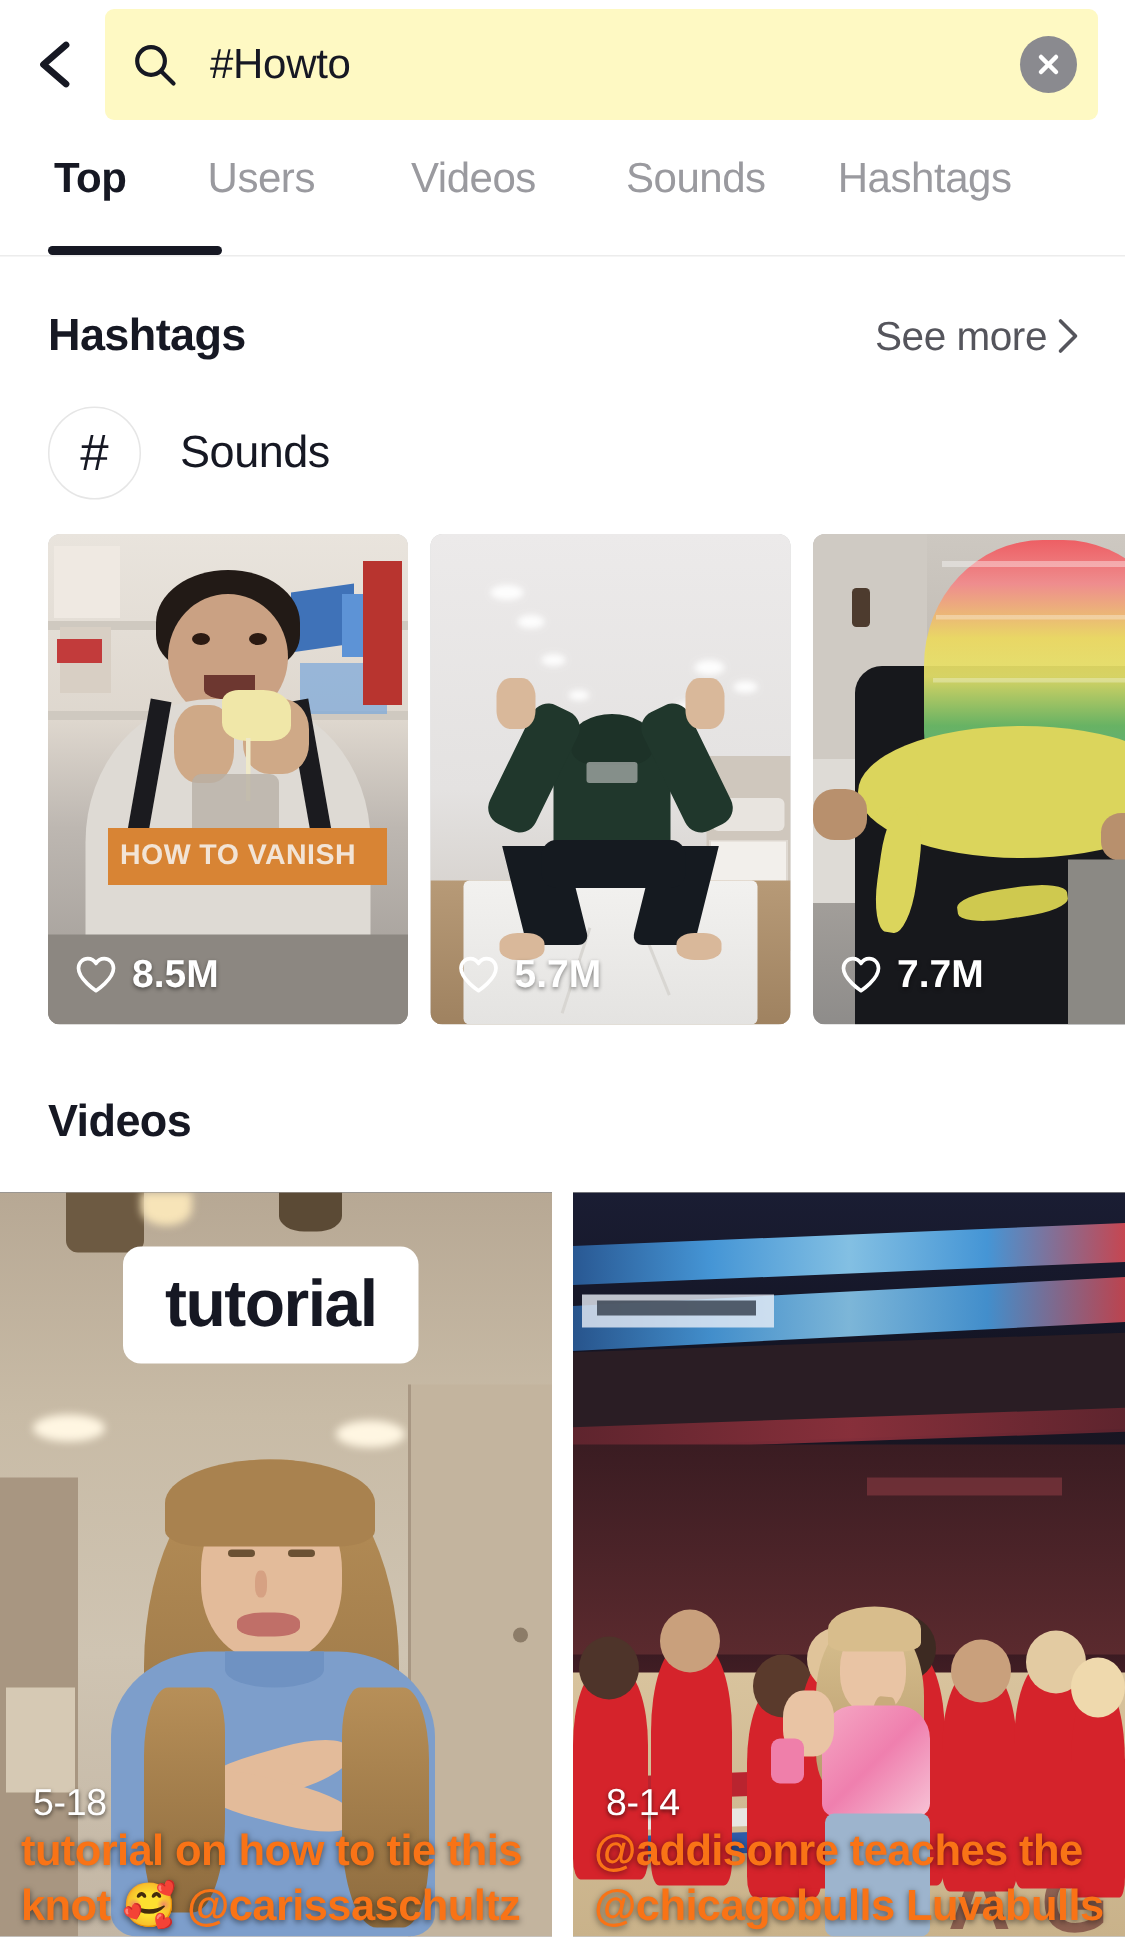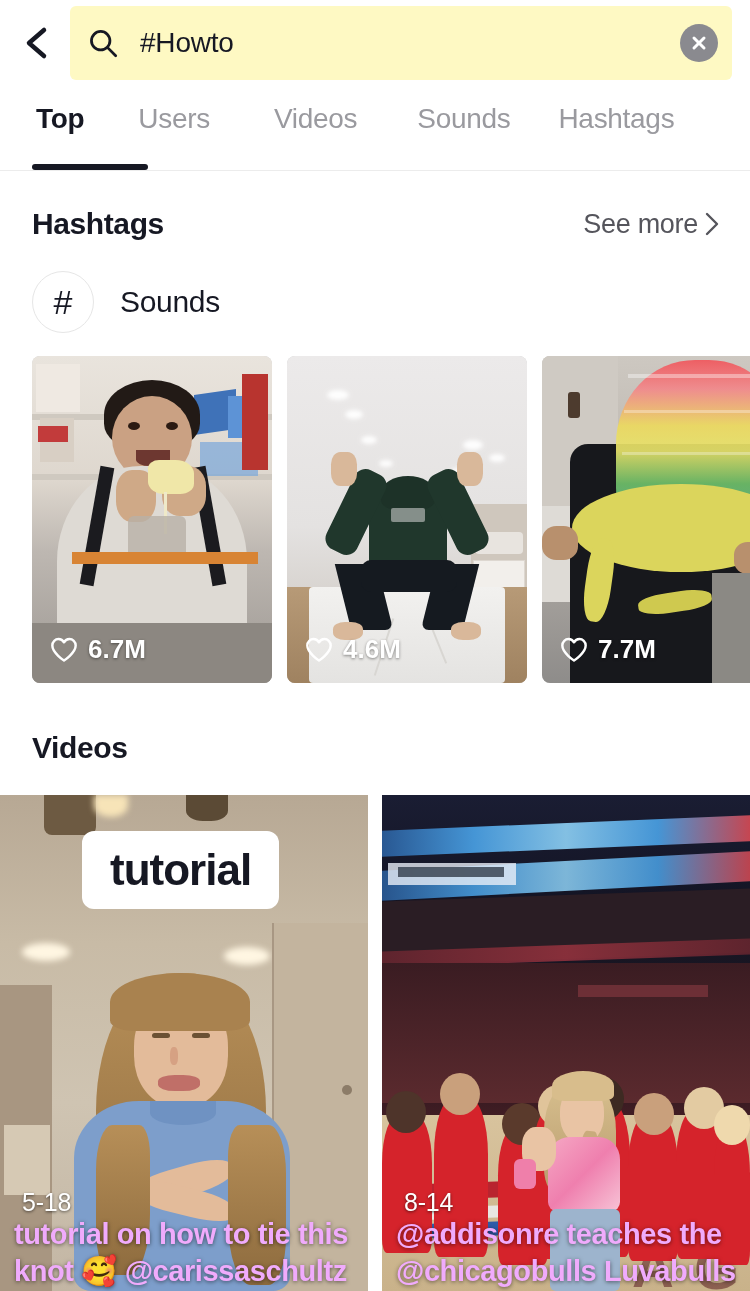--- a/index.html
+++ b/index.html
@@ -111,21 +111,21 @@
     background:#222;
   }
   .video-cell .scene{ position:absolute; inset:0; }
   .vdate{
     position:absolute; left:22px; bottom:74px;
     color:#fff; font-size:25px; letter-spacing:-.2px;
     text-shadow:0 1px 3px rgba(0,0,0,.6);
   }
   .vcaption{
     position:absolute; left:14px; right:8px; bottom:0;
-    color:#f0abfc; font-size:29px; font-weight:bold; line-height:1.3;
+    color:#f97316; font-size:29px; font-weight:bold; line-height:1.3;
     letter-spacing:-.4px;
     text-shadow:0 1px 4px rgba(0,0,0,.55);
   }
   .tutorial-badge{
     position:absolute; left:82px; top:36px;
     background:#fff; border-radius:12px;
     padding:14px 28px; font-size:44px; font-weight:bold;
     color:#161823; letter-spacing:-1px;
   }
 
@@ -247,26 +247,27 @@
       <div style="position:absolute;left:58px;top:110px;width:14px;height:120px;background:#1b1b1f;transform:rotate(10deg);"></div>
       <div style="position:absolute;right:56px;top:110px;width:14px;height:120px;background:#1b1b1f;transform:rotate(-10deg);"></div>
       <div class="hand" style="left:84px;top:114px;width:40px;height:52px;"></div>
       <div class="hand" style="left:130px;top:110px;width:44px;height:50px;"></div>
       <div style="position:absolute;left:116px;top:104px;width:46px;height:34px;background:#f0e7a8;border-radius:24% 40% 30% 36%;"></div>
       <div style="position:absolute;left:132px;top:136px;width:3px;height:42px;background:#efe9c8;"></div>
       <div style="position:absolute;left:96px;top:160px;width:58px;height:46px;background:#b8b0a6;border-radius:6px;opacity:.8;"></div>
       <div style="position:absolute;left:0;bottom:0;width:100%;height:60px;background:#8c8781;"></div>
     </div>
     <div class="cap-overlay">
+      <div>HOW TO VANISH</div>
     </div>
     <div class="likes">
       <svg width="28" height="26" viewBox="0 0 24 22">
         <path d="M12 20 C12 20 2 13.5 2 7.2 C2 3.8 4.6 1.6 7.3 1.6 C9.4 1.6 11.1 2.8 12 4.4 C12.9 2.8 14.6 1.6 16.7 1.6 C19.4 1.6 22 3.8 22 7.2 C22 13.5 12 20 12 20 Z" fill="none" stroke="#fff" stroke-width="2.1" stroke-linejoin="round"></path>
       </svg>
-      <span>6.7M</span>
+      <span>8.5M</span>
     </div>
   </div>
 
   <div class="vcard">
     <div class="scene room-bg">
       <div class="light" style="left:40px;top:34px;width:22px;height:10px;"></div>
       <div class="light" style="left:58px;top:54px;width:18px;height:9px;"></div>
       <div class="light" style="left:74px;top:80px;width:16px;height:8px;"></div>
       <div class="light" style="left:92px;top:104px;width:14px;height:7px;"></div>
       <div class="light" style="right:44px;top:84px;width:20px;height:10px;"></div>
@@ -289,21 +290,21 @@
       <div class="legs" style="left:56px;top:208px;width:42px;height:66px;transform:skewX(14deg);border-radius:0 0 8px 8px;"></div>
       <div class="legs" style="right:56px;top:208px;width:42px;height:66px;transform:skewX(-14deg);border-radius:0 0 8px 8px;"></div>
       <div class="legs" style="left:74px;top:204px;width:96px;height:32px;border-radius:10px;"></div>
       <div style="position:absolute;left:46px;top:266px;width:30px;height:18px;background:#d9b89a;border-radius:40%;"></div>
       <div style="position:absolute;right:46px;top:266px;width:30px;height:18px;background:#d9b89a;border-radius:40%;"></div>
     </div>
     <div class="likes">
       <svg width="28" height="26" viewBox="0 0 24 22">
         <path d="M12 20 C12 20 2 13.5 2 7.2 C2 3.8 4.6 1.6 7.3 1.6 C9.4 1.6 11.1 2.8 12 4.4 C12.9 2.8 14.6 1.6 16.7 1.6 C19.4 1.6 22 3.8 22 7.2 C22 13.5 12 20 12 20 Z" fill="none" stroke="#fff" stroke-width="2.1" stroke-linejoin="round"></path>
       </svg>
-      <span>4.6M</span>
+      <span>5.7M</span>
     </div>
   </div>
 
   <div class="vcard">
     <div class="scene ice-bg">
       <div style="position:absolute;left:0;top:0;width:76px;height:150px;background:#cfcac3;"></div>
       <div style="position:absolute;left:26px;top:36px;width:12px;height:26px;background:#4d3b2e;border-radius:3px;"></div>
       <div style="position:absolute;left:0;top:150px;width:50px;height:96px;background:#dedbd6;"></div>
       <div class="dark-shirt" style="left:28px;top:88px;width:200px;height:239px;border-radius:18px 8px 0 0;"></div>
       <div class="rainbow" style="left:74px;top:4px;width:172px;height:182px;"></div>

